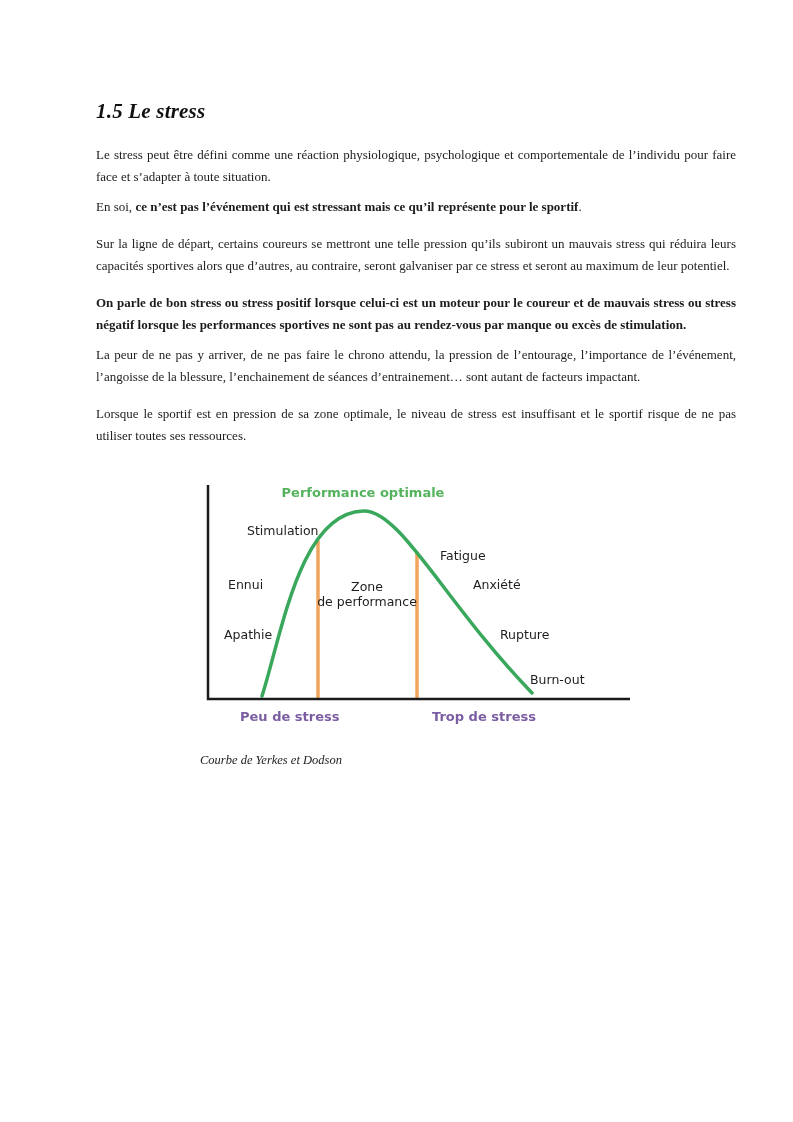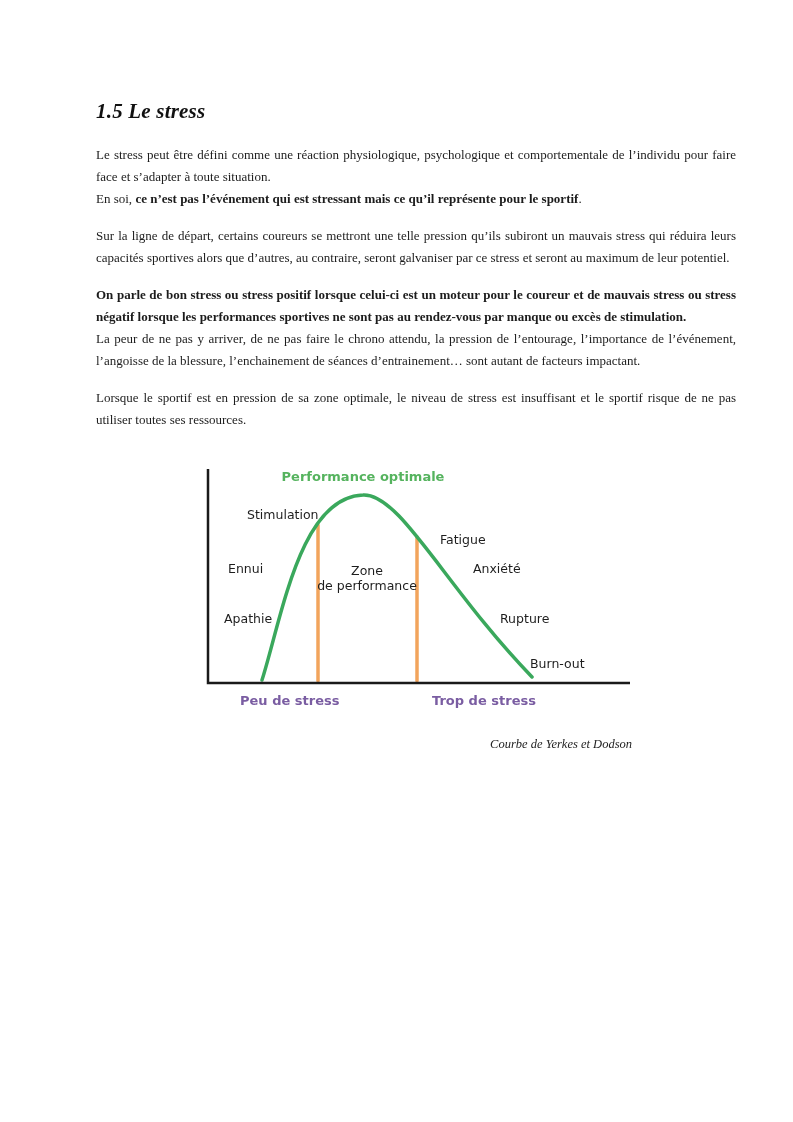--- a/index.html
+++ b/index.html
@@ -16,26 +16,26 @@
   }
   .subsection-heading {
     font-size:18px; font-weight:normal; font-style:italic;
     color:#8064a2; margin-top:37px;
   }
   .body-text {
     font-size:13px; line-height:22px;
     color:#1c1c1c; text-align:justify;
   }
   .first-para { margin-top:20px; }
-  .mb { margin-bottom:15px; }
+  .mb { margin-bottom:15px;margin-top:8px; }
   .b { font-weight:bold; }
   .chart-wrap { margin-top:36px; margin-left:104px; width:432px; }
   .chart-caption {
     margin-top:18px; margin-left:104px; width:432px;
-    text-align:right; font-size:12.5px; font-style:italic; color:#222222;
+    text-align:left; font-size:12.5px; font-style:italic; color:#222222;
   }
   .page-number {
     position:absolute; top:1042px; right:60px;
     font-size:13.5px; color:#c2410c;
   }
   svg text { font-family:"DejaVu Sans", sans-serif; }
   .curve { fill:none; stroke:#3aa85c; stroke-width:3.5; stroke-linecap:round; }
   .zone-line { stroke:#f2a45c; stroke-width:3.5; stroke-linecap:round; }
   .axis { fill:none; stroke:#1a1a1a; stroke-width:2.5; }
   .t { font-size:12.5px; fill:#1e1e1e; }

